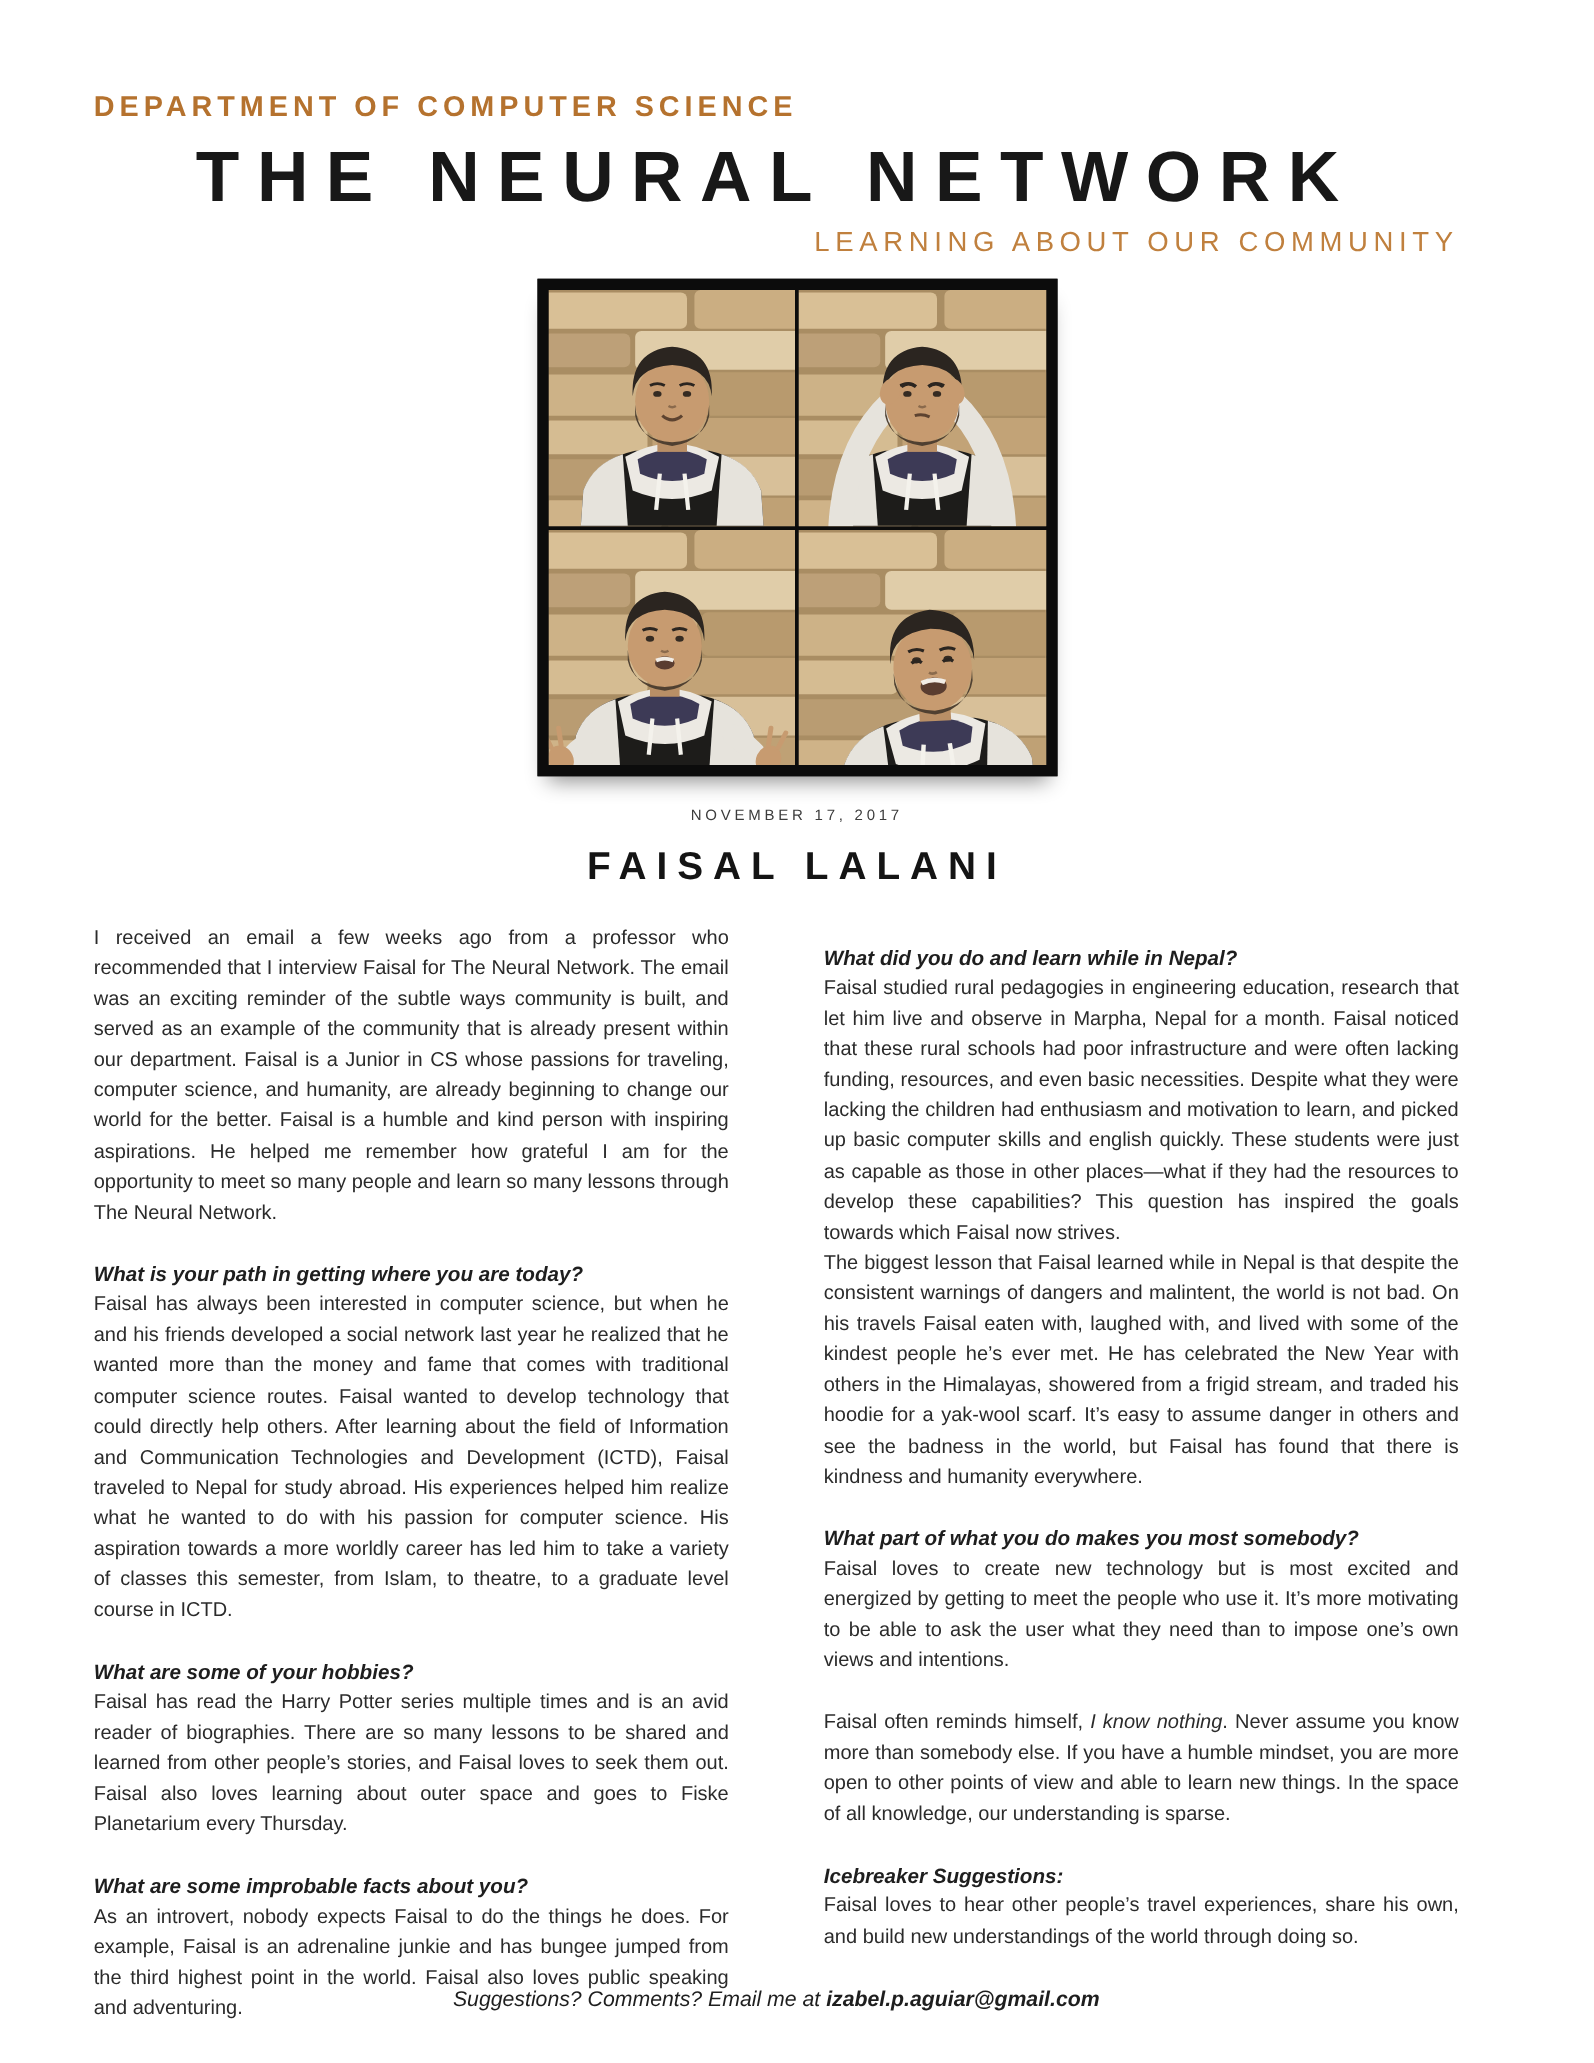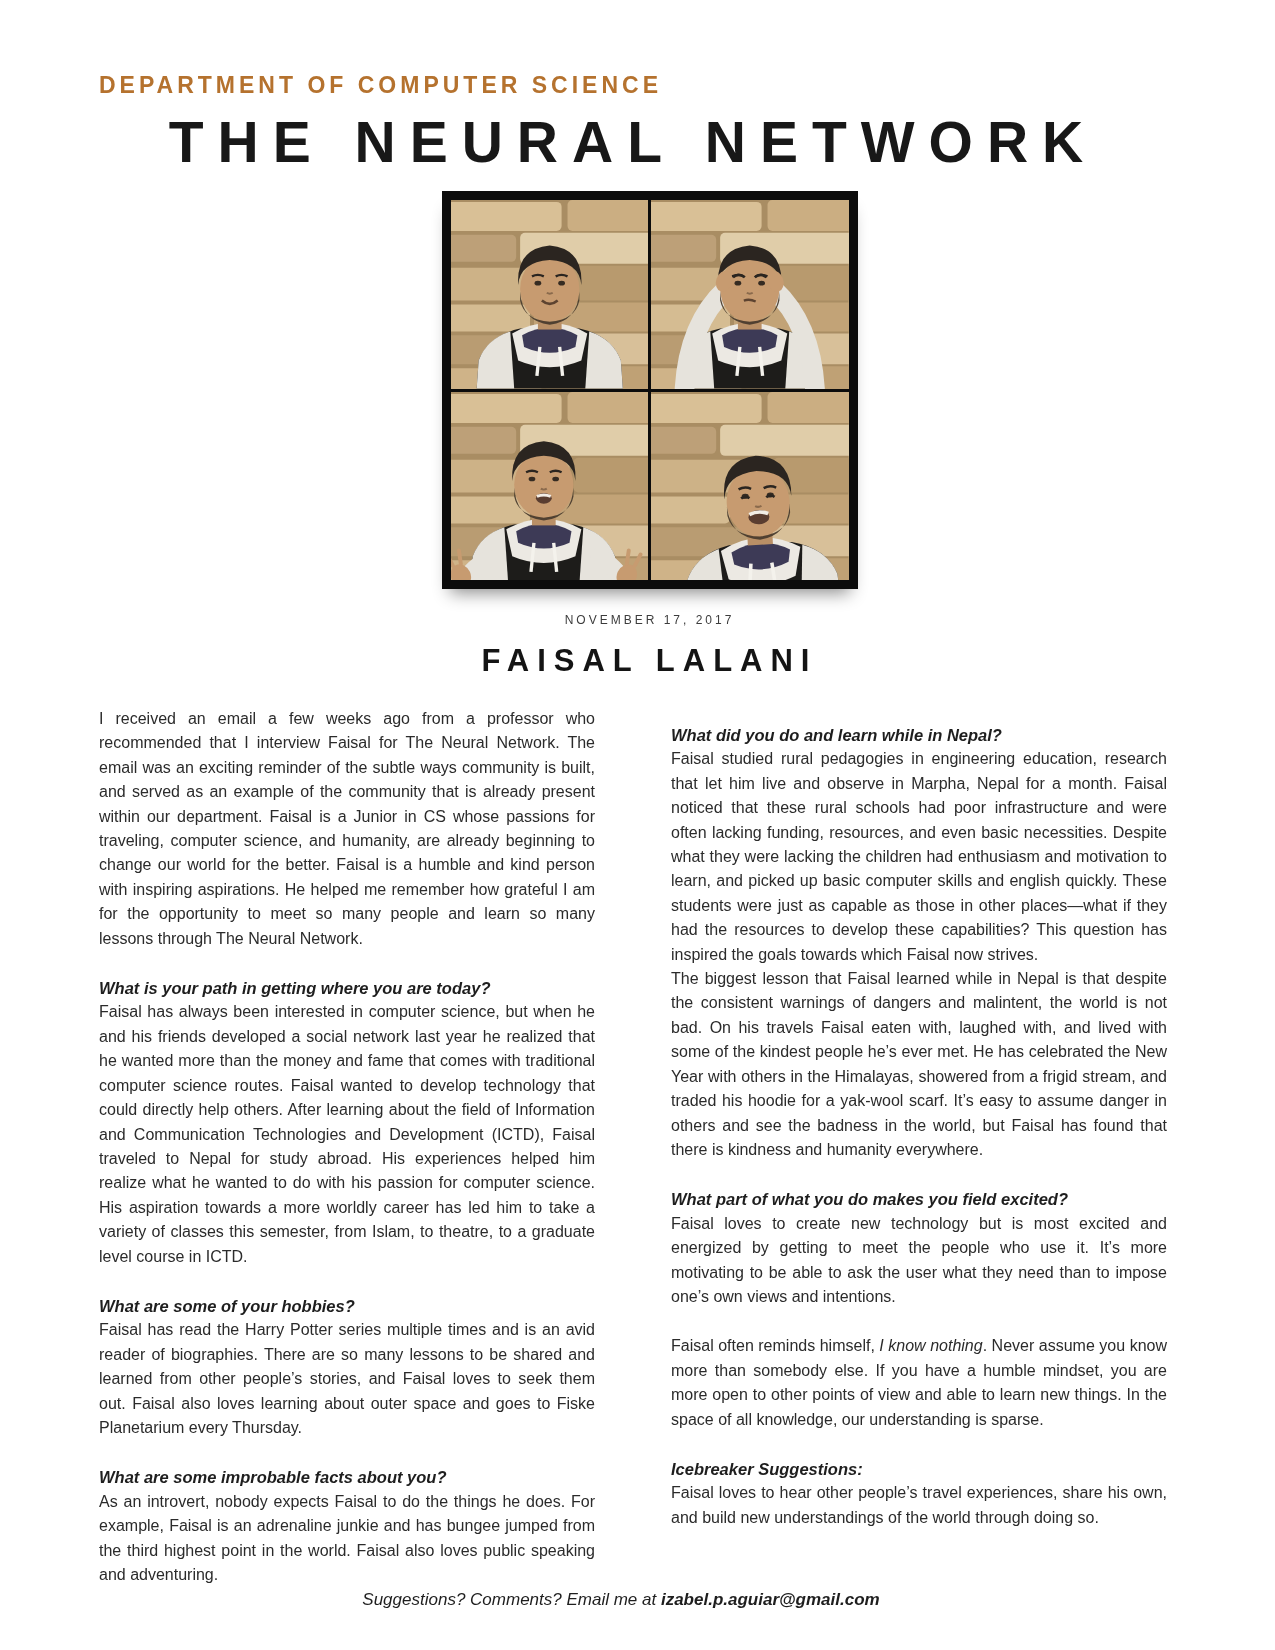--- a/index.html
+++ b/index.html
@@ -5,21 +5,20 @@
   * { margin:0; padding:0; box-sizing:border-box; }
   html,body { background:#ffffff; }
   .page {
     position:relative;
     width:1275px; height:1650px;
     margin:0 auto;
     background:#ffffff;
     overflow:hidden;
     font-family:"Liberation Sans","DejaVu Sans",sans-serif;
     color:#2b2b2b;
-    padding-left:24px;
   }
   .header { padding:72px 108px 0 75px; }
   .kicker {
     font-size:23px; font-weight:bold; letter-spacing:4px;
     color:#b5722e;
   }
   .title {
     margin-top:10px;
     text-align:center;
     font-size:57px; font-weight:600; letter-spacing:14px;
@@ -89,20 +88,21 @@
   .footer .email { font-weight:bold; }
 </style>
 </head>
 <body>
 
 <div class="page">
 
   <div class="header">
     <div class="kicker">DEPARTMENT OF COMPUTER SCIENCE</div>
     <div class="title">THE NEURAL NETWORK</div>
+    <div class="subtitle">LEARNING ABOUT OUR COMMUNITY</div>
   </div>
 
   <div class="photo-frame">
 
     <svg width="0" height="0" style="position:absolute">
       <defs>
         <g id="wall">
           <rect x="0" y="0" width="200" height="195" fill="#a98d63"></rect>
           <rect x="-6" y="2" width="118" height="30" rx="5" fill="#d9c096"></rect>
           <rect x="118" y="0" width="88" height="32" rx="5" fill="#cbae82"></rect>
@@ -229,21 +229,21 @@
 
     <div class="col">
 
       <div class="qa">
         <h3>What did you do and learn while in Nepal?</h3>
         <p>Faisal studied rural pedagogies in engineering education, research that let him live and observe in Marpha, Nepal for a month. Faisal noticed that these rural schools had poor infrastructure and were often lacking funding, resources, and even basic necessities. Despite what they were lacking the children had enthusiasm and motivation to learn, and picked up basic computer skills and english quickly. These students were just as capable as those in other places—what if they had the resources to develop these capabilities? This question has inspired the goals towards which Faisal now strives.</p>
         <p>The biggest lesson that Faisal learned while in Nepal is that despite the consistent warnings of dangers and malintent, the world is not bad. On his travels Faisal eaten with, laughed with, and lived with some of the kindest people he’s ever met. He has celebrated the New Year with others in the Himalayas, showered from a frigid stream, and traded his hoodie for a yak-wool scarf. It’s easy to assume danger in others and see the badness in the world, but Faisal has found that there is kindness and humanity everywhere.</p>
       </div>
 
       <div class="qa">
-        <h3>What part of what you do makes you field excited?</h3>
+        <h3>What part of what you do makes you most somebody?</h3>
         <p>Faisal loves to create new technology but is most excited and energized by getting to meet the people who use it. It’s more motivating to be able to ask the user what they need than to impose one’s own views and intentions.</p>
       </div>
 
       <div class="qa">
         <p><span>Faisal often reminds himself, </span><span class="em-inline">I know nothing</span><span>. Never assume you know more than somebody else. If you have a humble mindset, you are more open to other points of view and able to learn new things. In the space of all knowledge, our understanding is sparse.</span></p>
       </div>
 
       <div class="qa">
         <h3>Icebreaker Suggestions:</h3>
         <p>Faisal loves to hear other people’s travel experiences, share his own, and build new understandings of the world through doing so.</p>

